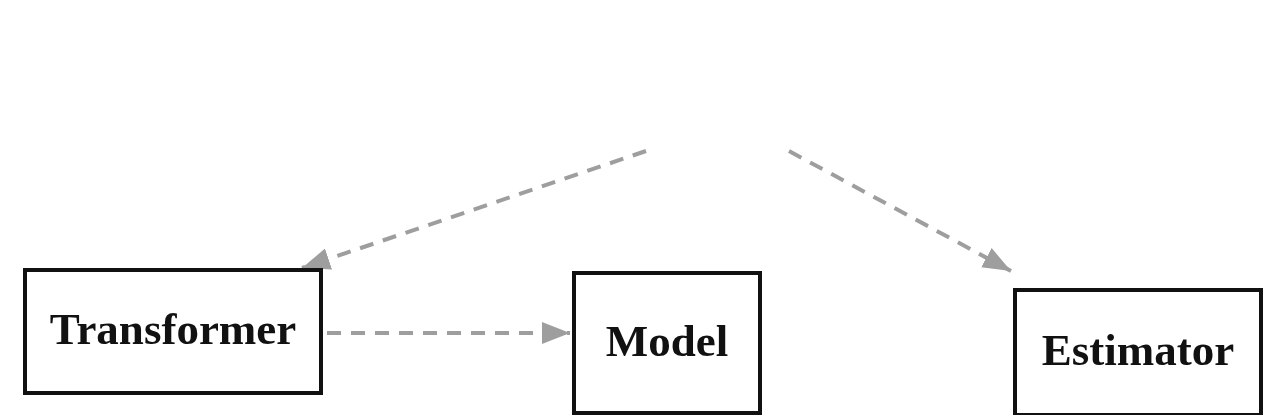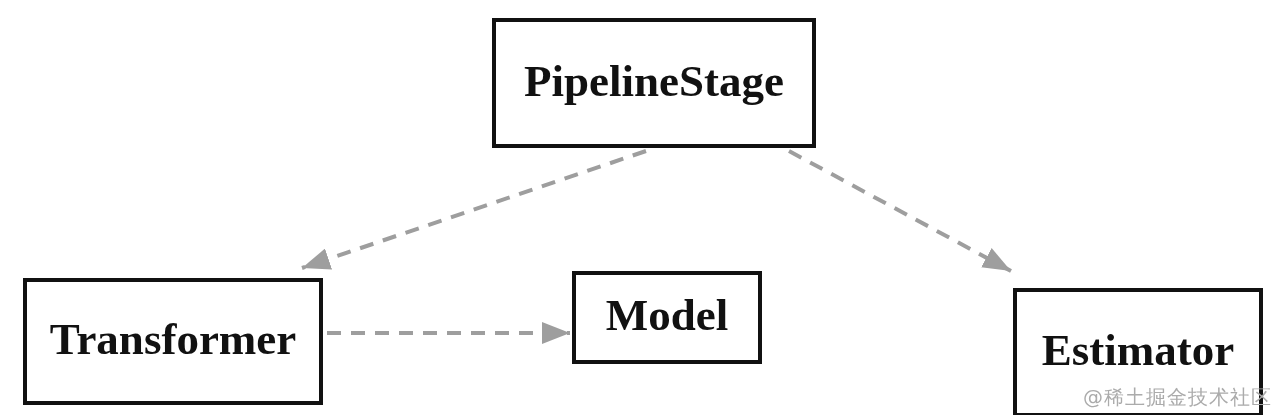--- a/index.html
+++ b/index.html
@@ -54,31 +54,27 @@
     <defs>
       <marker id="arrowhead" markerUnits="userSpaceOnUse" markerWidth="28" markerHeight="22" refX="28" refY="11" orient="auto">
         <path d="M0,0 L28,11 L0,22 Z" fill="#9e9e9e"></path>
       </marker>
     </defs>
     <line x1="646" y1="151" x2="302" y2="268" stroke="#9e9e9e" stroke-width="4" stroke-dasharray="14 10" marker-end="url(#arrowhead)"></line>
     <line x1="789" y1="151" x2="1011" y2="271" stroke="#9e9e9e" stroke-width="4" stroke-dasharray="14 10" marker-end="url(#arrowhead)"></line>
     <line x1="327" y1="333" x2="570" y2="333" stroke="#9e9e9e" stroke-width="4" stroke-dasharray="14 10" marker-end="url(#arrowhead)"></line>
   </svg>
 
-  <div class="node" style="left:492px; top:18px; width:324px; height:130px;">
-    <span class="node-label">PipelineStage</span>
-  </div>
 
-  <div class="node" style="left:23px; top:278px; width:300px; height:127px;">
+  <div class="node" style="left:23px; top:268px; width:300px; height:127px;">
     <span class="node-label">Transformer</span>
   </div>
 
-  <div class="node" style="left:572px; top:271px; width:190px; height:93px;">
+  <div class="node" style="left:572px; top:271px; width:190px; height:144px;">
     <span class="node-label">Model</span>
   </div>
 
   <div class="node" style="left:1013px; top:288px; width:250px; height:129px;">
     <span class="node-label">Estimator</span>
   </div>
 
-  <div class="watermark">@稀土掘金技术社区</div>
 
 </div>
 
 </body></html>

